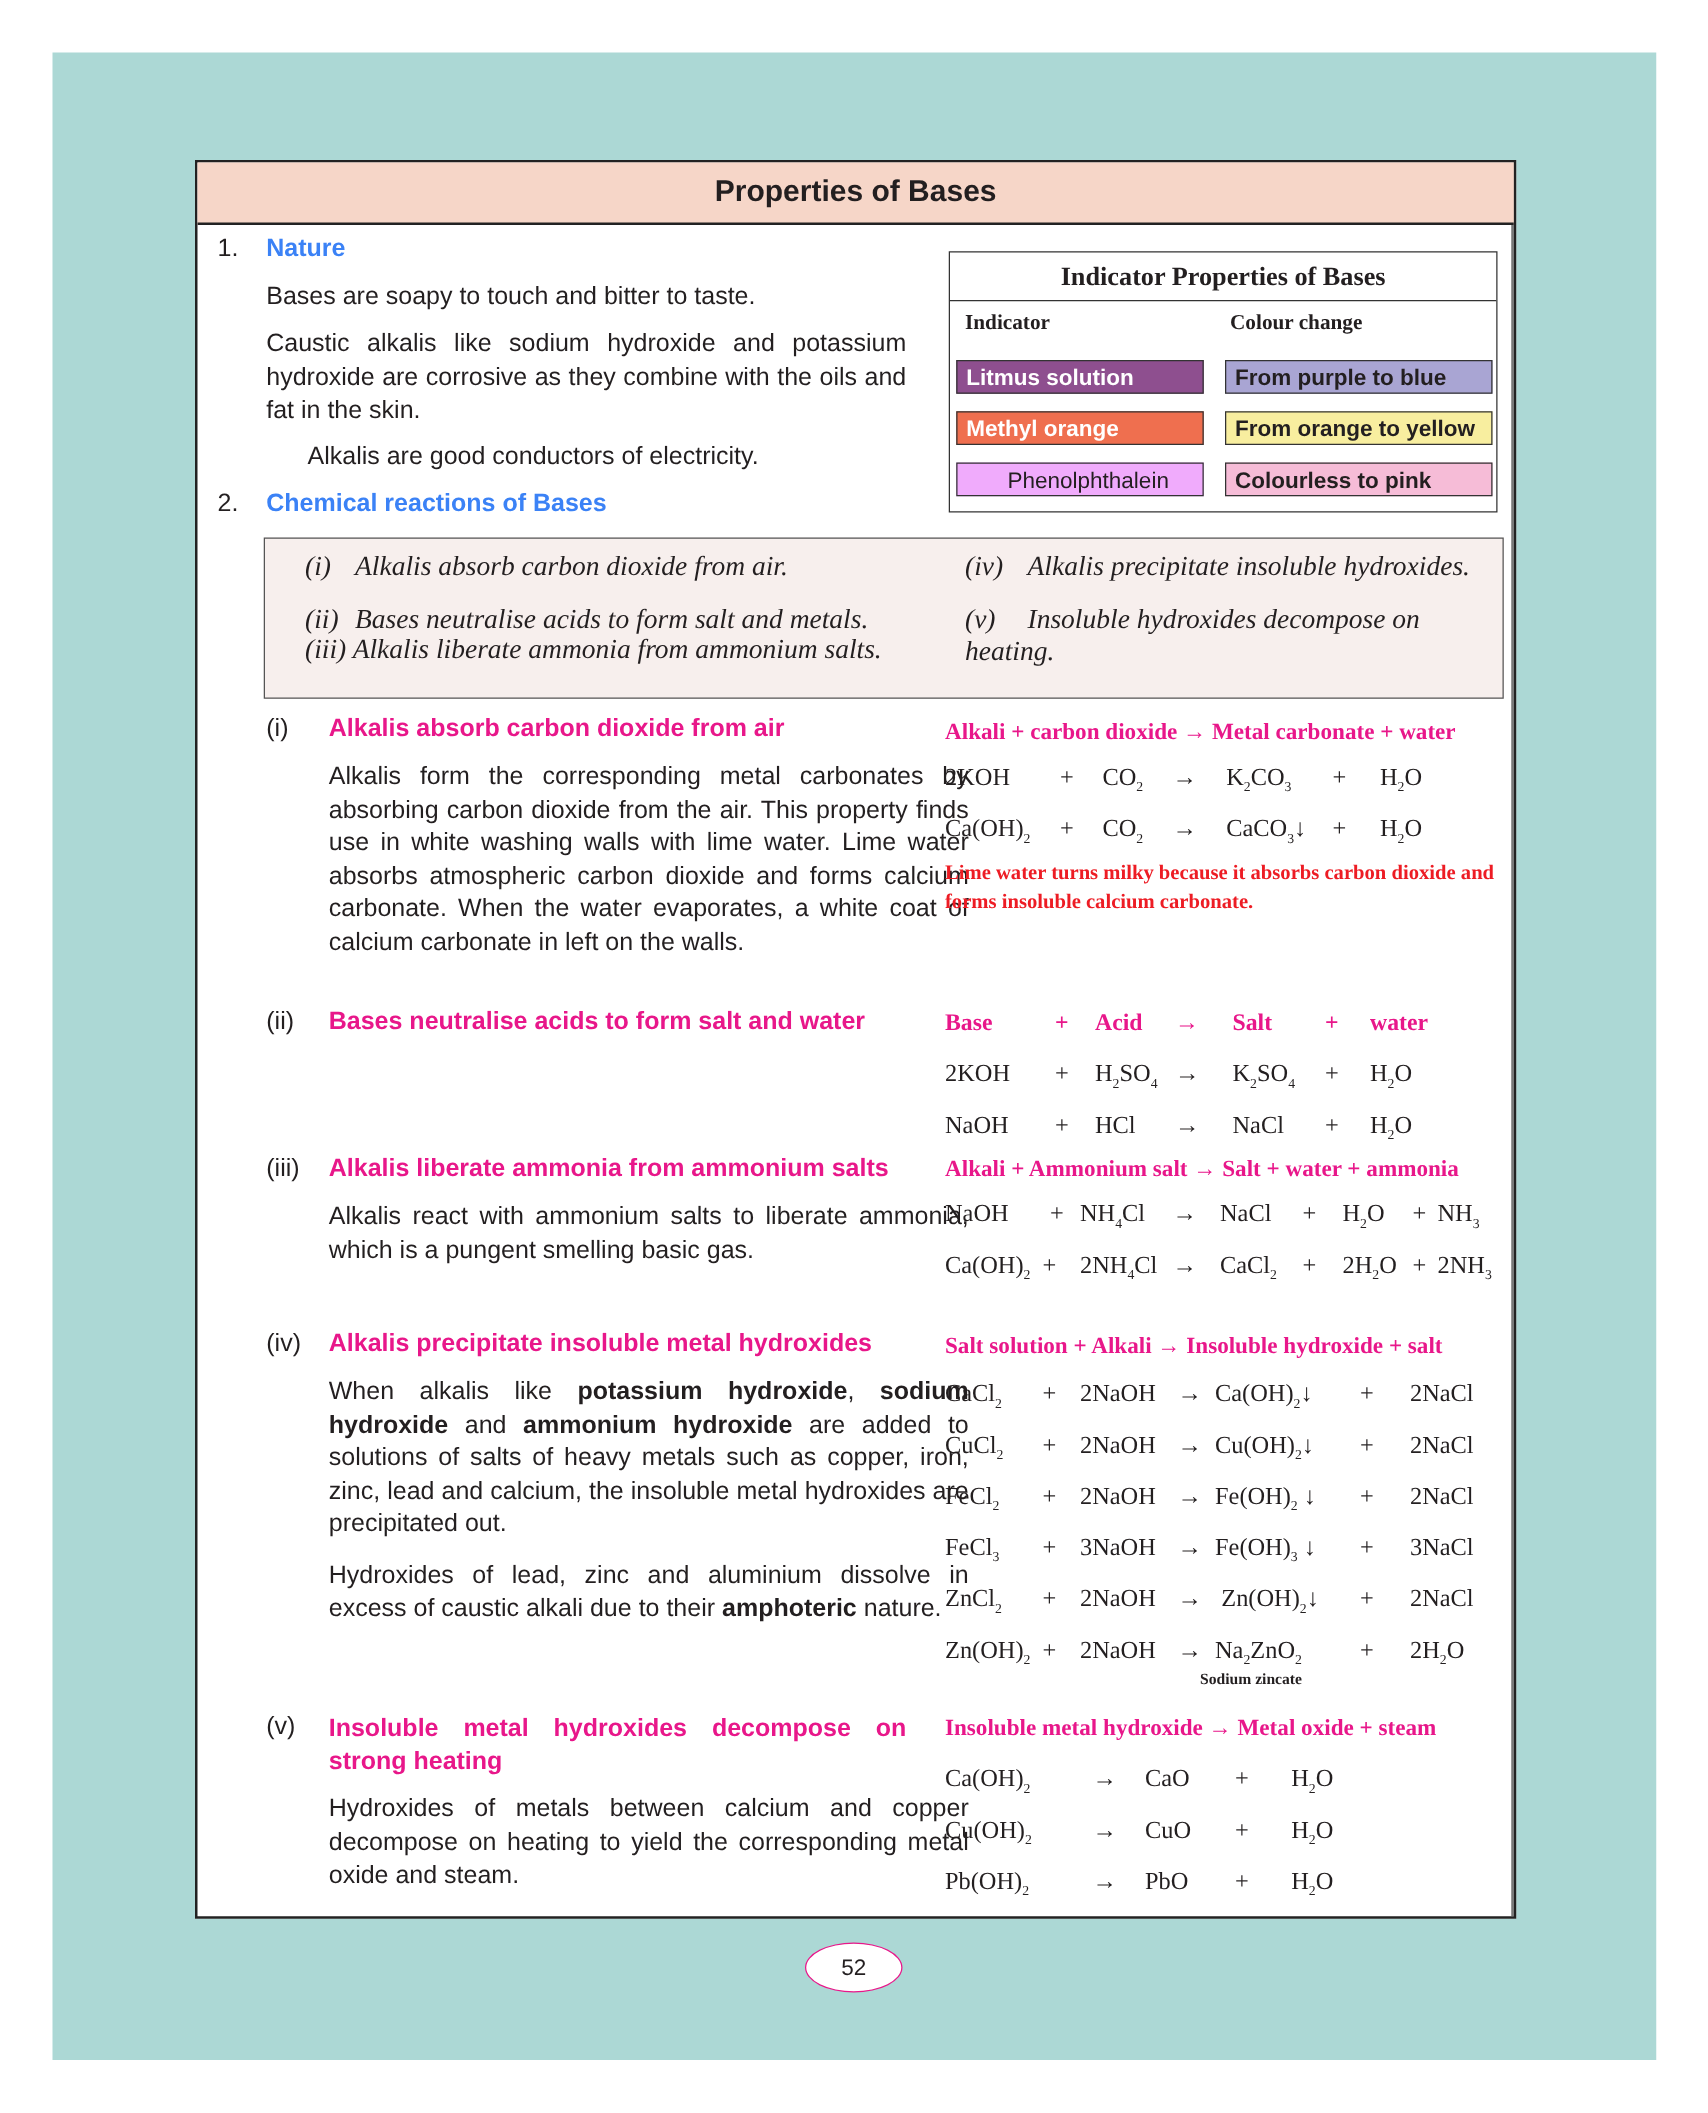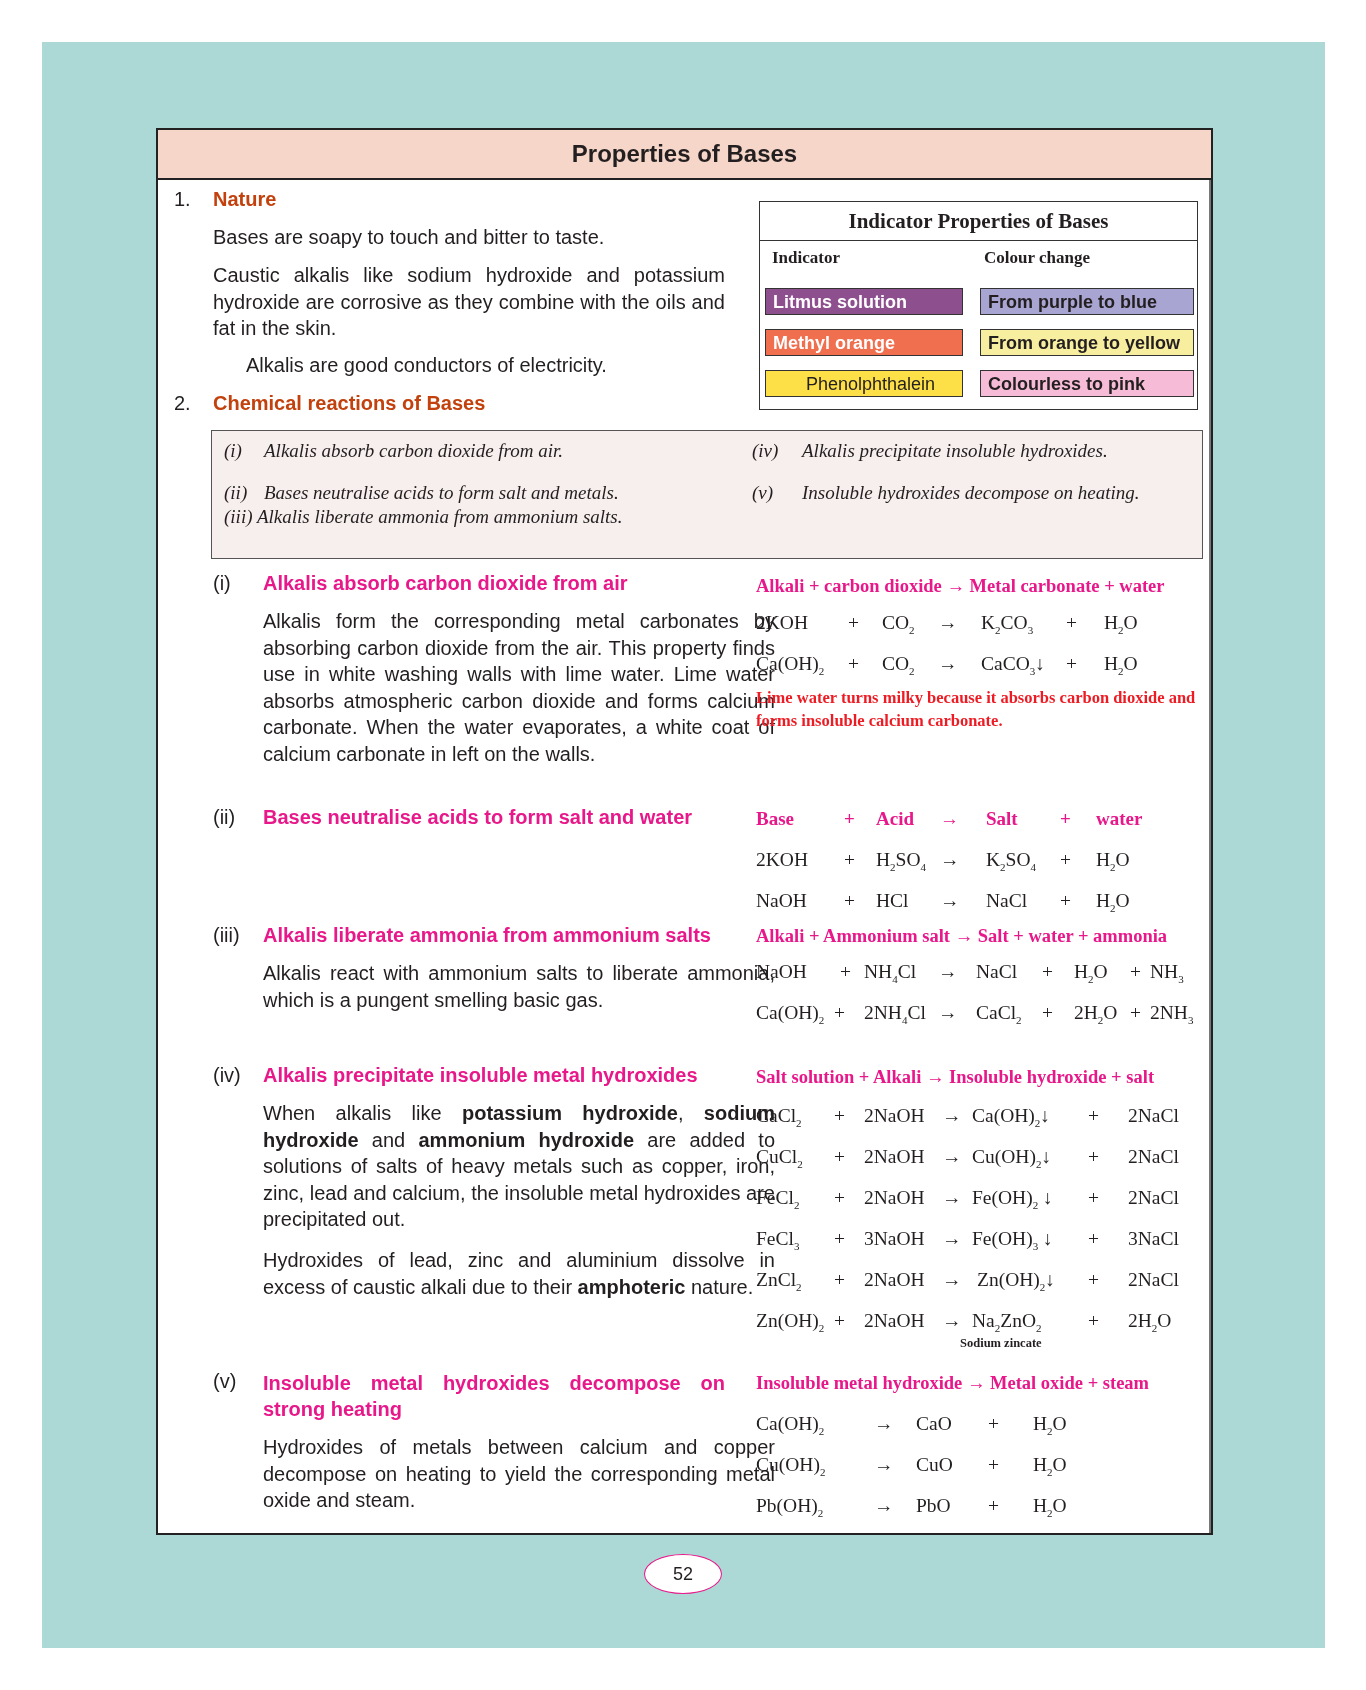--- a/index.html
+++ b/index.html
@@ -4,31 +4,31 @@
 <style>
   html, body { margin:0; padding:0; }
   body { width:1366px; height:1690px; background:#ffffff; position:relative; overflow:hidden; }
   .frame { position:absolute; left:42px; top:42px; width:1283px; height:1606px; background:#acd8d5; }
   .box { position:absolute; left:156px; top:128px; width:1053px; height:1403px; background:#fff; border:2px solid #222; box-shadow:-2px 0 0 #777 inset; }
   .titlebar { position:absolute; left:0; top:0; right:0; height:48px; background:#f6d6c8; border-bottom:2px solid #222; display:flex; align-items:center; justify-content:center; }
   .titlebar span { font-family:"Liberation Sans", sans-serif; font-weight:bold; font-size:24px; color:#231f20; }
   .sans { font-family:"Liberation Sans", sans-serif; color:#231f20; }
   .abs { position:absolute; }
   .num { font-size:20px; }
-  .h-maroon { font-weight:bold; font-size:20px; color:#c2410c; }
+  .h-maroon { font-weight:bold; font-size:20px; color:#3b82f6; }
   .para { font-size:20px; line-height:26.5px; text-align:justify; width:512px; }
   .h-pink { font-weight:bold; font-size:20px; color:#e8178a; }
   
   .ind { position:absolute; left:601px; top:71px; width:437px; height:207px; border:1px solid #333; background:#fff; }
   .ind-title { position:absolute; left:0; right:0; top:0; height:38px; border-bottom:1px solid #333; display:flex; align-items:center; justify-content:center; font-family:"Liberation Serif", serif; font-weight:bold; font-size:21px; color:#231f20; }
   .ind-head { position:absolute; top:46px; font-family:"Liberation Serif", serif; font-weight:bold; font-size:17px; color:#231f20; }
   .chip { position:absolute; height:27px; border:1px solid #333; font-family:"Liberation Sans", sans-serif; font-size:18px; line-height:27px; padding-left:7px; box-sizing:border-box; }
   
   .summary { position:absolute; left:53px; top:300px; width:990px; height:127px; background:#f7efed; border:1px solid #555; }
-  .sum-item { position:absolute; font-family:"Liberation Serif", serif; font-style:italic; font-size:19px; color:#231f20; }
+  .sum-item { position:absolute; font-family:"Liberation Serif", serif; font-style:italic; font-size:22px; color:#231f20;margin-left:20px; }
   .sum-item .rn { display:inline-block; width:40px; }
   
   .eqh { position:absolute; left:598px; font-family:"Liberation Serif", serif; font-weight:bold; font-size:18.5px; color:#e8178a; white-space:nowrap; }
   .eq { position:absolute; left:598px; font-family:"Liberation Serif", serif; font-size:19.5px; color:#231f20; white-space:nowrap; height:26px; }
   .eq span { position:absolute; top:0; white-space:nowrap; }
   sub { font-size:11px; vertical-align:-5px; line-height:0; }
   .note { position:absolute; left:598px; font-family:"Liberation Serif", serif; font-weight:bold; font-size:16.5px; color:#ed1c24; line-height:23px; width:450px; }
   .small-note { position:absolute; font-family:"Liberation Serif", serif; font-weight:bold; font-size:12.5px; color:#231f20; }
   .pagebadge { position:absolute; left:644px; top:1554px; width:76px; height:38px; border:1.5px solid #e8178a; border-radius:50%; background:#fff; display:flex; align-items:center; justify-content:center; font-family:"Liberation Sans", sans-serif; font-size:18px; color:#231f20; }
   b { font-weight:bold; }
@@ -50,21 +50,21 @@
   <div class="abs sans para" style="left:55px;top:222px;margin-left:33px;">Alkalis are good conductors of electricity.</div>
 
   <div class="ind">
     <div class="ind-title">Indicator Properties of  Bases</div>
     <div class="ind-head" style="left:12px;">Indicator</div>
     <div class="ind-head" style="left:224px;">Colour change</div>
     <div class="chip" id="ind0" style="left: 5px; top: 86px; width: 198px; background: rgb(142, 79, 143); color: rgb(255, 255, 255); font-weight: bold;">Litmus solution</div>
     <div class="chip" id="chg0" style="left: 220px; top: 86px; width: 214px; font-weight: bold; background: rgb(169, 165, 211); color: rgb(35, 31, 32);">From purple to blue</div>
     <div class="chip" id="ind1" style="left: 5px; top: 127px; width: 198px; background: rgb(239, 111, 79); color: rgb(255, 255, 255); font-weight: bold;">Methyl orange</div>
     <div class="chip" id="chg1" style="left: 220px; top: 127px; width: 214px; font-weight: bold; background: rgb(248, 238, 159); color: rgb(35, 31, 32);">From orange to yellow</div>
-    <div class="chip" id="ind2" style="left: 5px; top: 168px; width: 198px; background: #fde047; color: rgb(35, 31, 32); padding-left: 40px;">Phenolphthalein</div>
+    <div class="chip" id="ind2" style="left: 5px; top: 168px; width: 198px; background: #f0abfc; color: rgb(35, 31, 32); padding-left: 40px;">Phenolphthalein</div>
     <div class="chip" id="chg2" style="left: 220px; top: 168px; width: 214px; font-weight: bold; background: rgb(246, 188, 215); color: rgb(35, 31, 32);">Colourless to pink</div>
   </div>
 
   <div class="abs sans num" style="left:16px;top:262px;">2.</div>
   <div class="abs sans h-maroon" style="left:55px;top:262px;">Chemical reactions of Bases</div>
 
   <div class="summary">
     <div class="sum-item" style="left:12px;top:9px;"><span class="rn">(i)</span><span>Alkalis absorb carbon dioxide from air.</span></div>
     <div class="sum-item" style="left:12px;top:51px;"><span class="rn">(ii)</span><span>Bases neutralise acids to form salt and metals.</span></div>
     <div class="sum-item" style="left:12px;top:75px;font-style:italic;"><span>(iii)</span> <span>Alkalis liberate ammonia from ammonium salts.</span></div>

